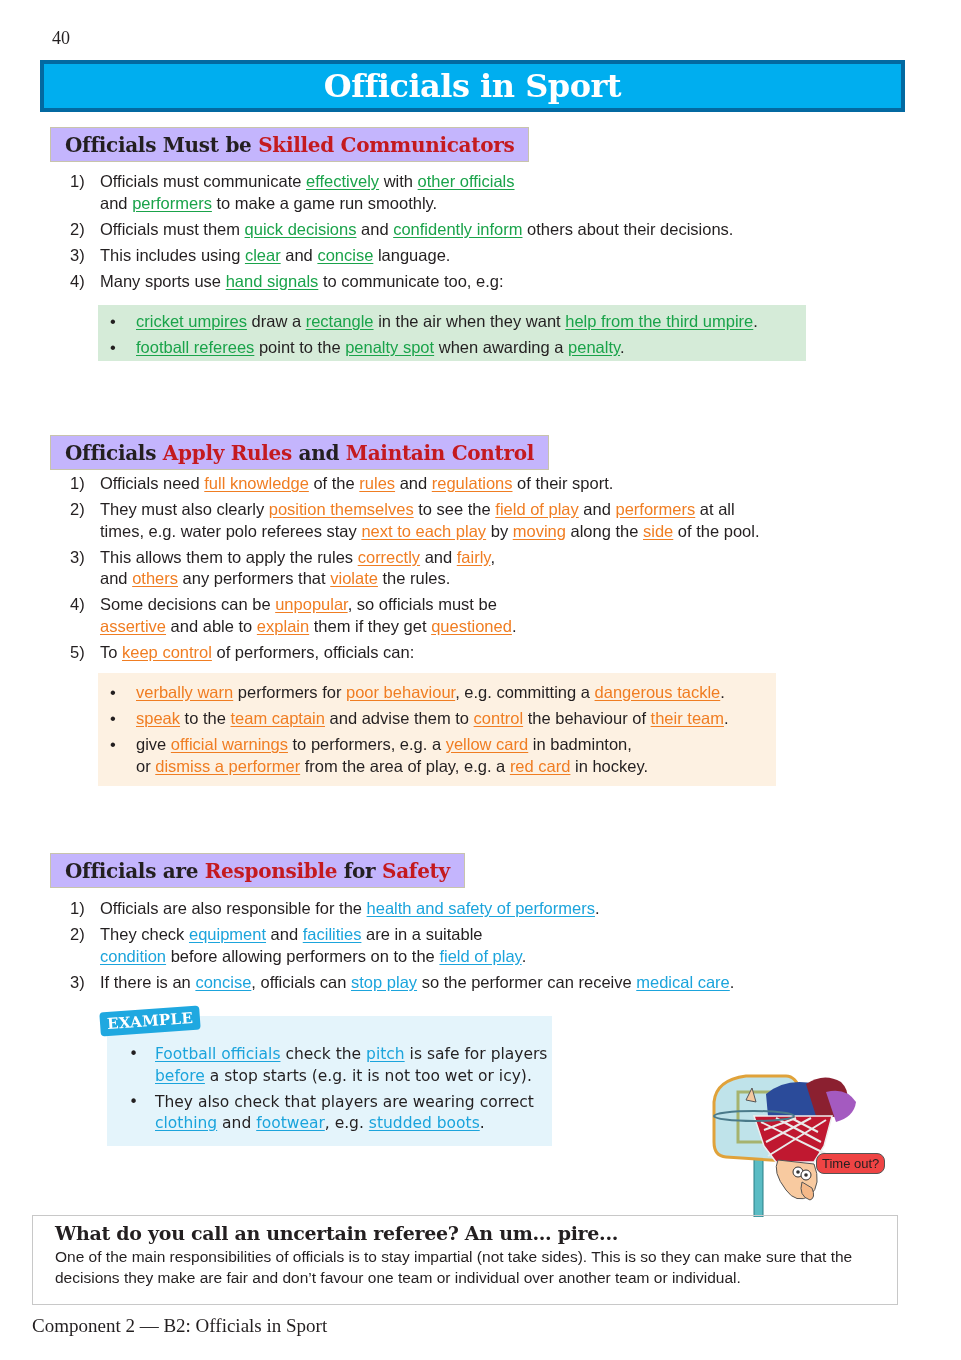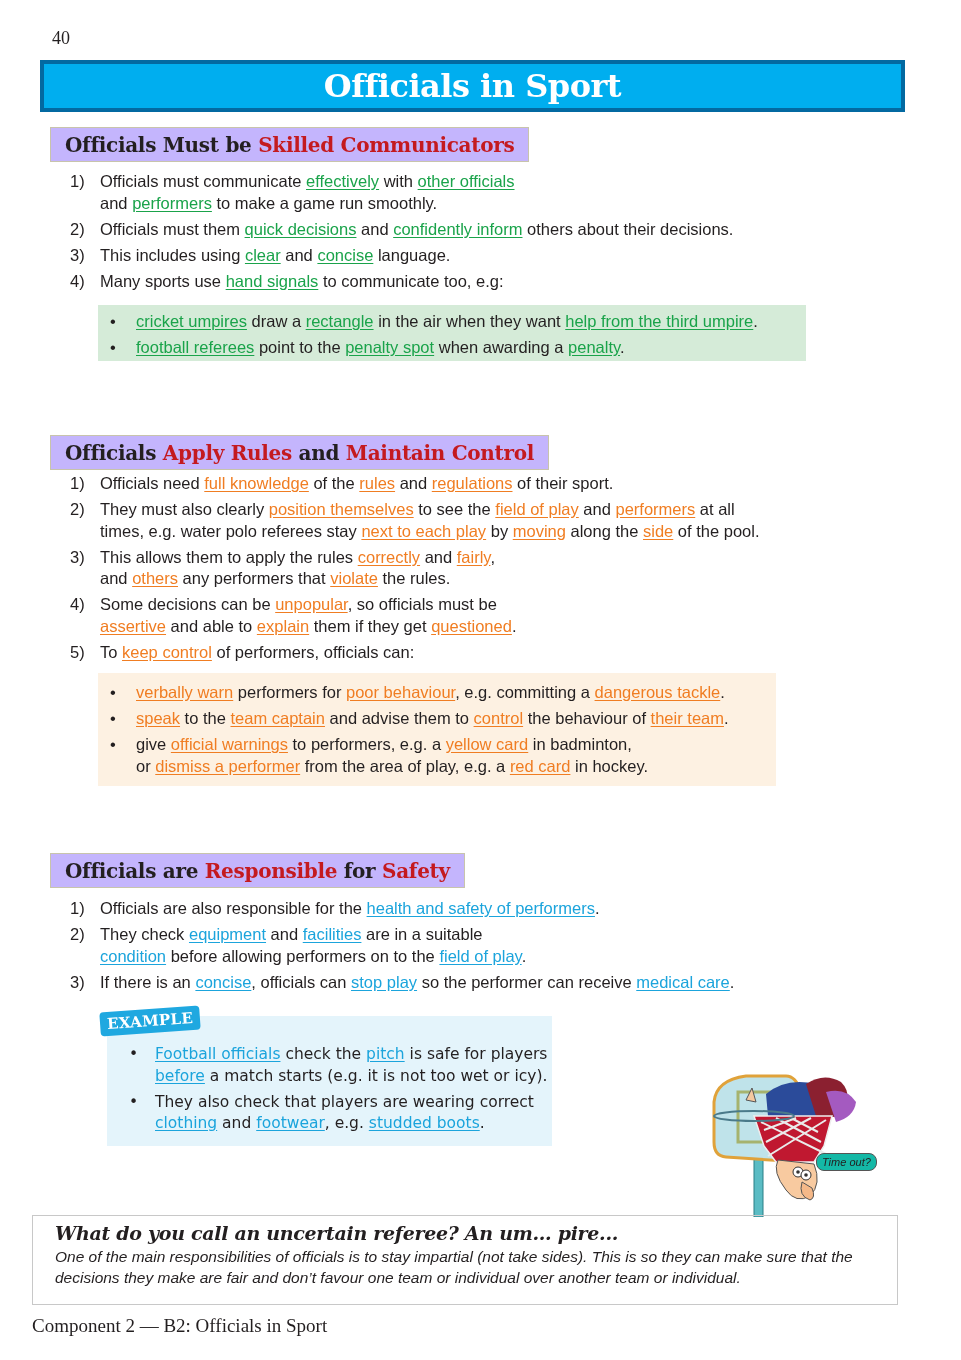--- a/index.html
+++ b/index.html
@@ -27,23 +27,23 @@
   .box { position: absolute; font-size: 16.5px; line-height: 21.5px; }
   .box .bullet { display: flex; margin-bottom: 4.5px; }
   .box .dot { width: 38px; flex: none; padding-left: 12px; }
   .box-green { left: 98px; top: 305px; width: 708px; height: 56px; background: #d5ebd8; padding: 6px 0 0 0; }
   .box-orange { left: 98px; top: 673px; width: 678px; height: 113px; background: #fdf1e2; padding: 9px 0 0 0; }
   .box-blue { left: 107px; top: 1016px; width: 445px; height: 130px; background: #e4f4fb; padding: 28px 0 0 10px; font-family: "DejaVu Sans", sans-serif; font-size: 15.5px; line-height: 21.5px; }
 
   .example-badge { position: absolute; left: 100px; top: 1009px; background: #1fa8e0; color: #fff; font-family: "DejaVu Serif", serif; font-weight: bold; font-size: 15px; padding: 3px 7px; border-radius: 4px; transform: rotate(-4deg); letter-spacing: 0.3px; }
 
   .cartoon { position: absolute; left: 706px; top: 1072px; width: 190px; height: 145px; }
-  .speech { position: absolute; left: 816px; top: 1153px; border: 1px solid #555; border-radius: 8px; background: #14b8a6; padding: 2px 5px; font-size: 11px; color: #231f20; font-style: italic; }
+  .speech { position: absolute; left: 816px; top: 1153px; border: 1px solid #555; border-radius: 8px; background: #ef4444; padding: 2px 5px; font-size: 13px; color: #231f20; }
 
-  .joke-box { position: absolute; left: 32px; top: 1215px; width: 866px; height: 90px; border: 1.5px solid #c8c8c8; padding: 6px 22px; font-style: italic; }
+  .joke-box { position: absolute; left: 32px; top: 1215px; width: 866px; height: 90px; border: 1.5px solid #c8c8c8; padding: 6px 22px; }
   .joke-box h2 { font-family: "DejaVu Serif", serif; font-weight: bold; font-size: 19px; letter-spacing: -0.3px; margin-bottom: 2px; }
   .joke-box p { font-size: 15.5px; line-height: 21px; }
 
   .footer { position: absolute; left: 32px; top: 1315px; font-family: "Liberation Serif", serif; font-size: 19px; }
 </style>
 </head>
 <body>
 
 <div class="page-number">40</div>
 
@@ -143,21 +143,21 @@
       <span class="txt"><span>They check </span><span class="hl blue">equipment</span><span> and </span><span class="hl blue">facilities</span><span> are in a suitable</span><br><span class="hl blue">condition</span><span> before allowing performers on to the </span><span class="hl blue">field of play</span><span>.</span></span>
     </div>
     <div class="item">
       <span class="num">3)</span>
       <span class="txt"><span>If there is an </span><span class="hl blue">concise</span><span>, officials can </span><span class="hl blue">stop play</span><span> so the performer can receive </span><span class="hl blue">medical care</span><span>.</span></span>
     </div>
   </div>
 <div class="box box-blue">
     <div class="bullet">
       <span class="dot">•</span>
-      <span><span class="hl blue">Football officials</span><span> check the </span><span class="hl blue">pitch</span><span> is safe for players</span><br><span class="hl blue">before</span><span> a match starts (e.g. it is not too wet or icy).</span></span>
+      <span><span class="hl blue">Football officials</span><span> check the </span><span class="hl blue">pitch</span><span> is safe for players</span><br><span class="hl blue">before</span><span> a stop starts (e.g. it is not too wet or icy).</span></span>
     </div>
     <div class="bullet">
       <span class="dot">•</span>
       <span><span>They also check that players are wearing correct</span><br><span class="hl blue">clothing</span><span> and </span><span class="hl blue">footwear</span><span>, e.g. </span><span class="hl blue">studded boots</span><span>.</span></span>
     </div>
   </div>
 <div class="example-badge">EXAMPLE</div>
 
 <svg class="cartoon" viewBox="0 0 190 145">
   <rect x="48" y="80" width="9" height="65" fill="#5bbcc4" stroke="#2a7f86" stroke-width="1"></rect>

